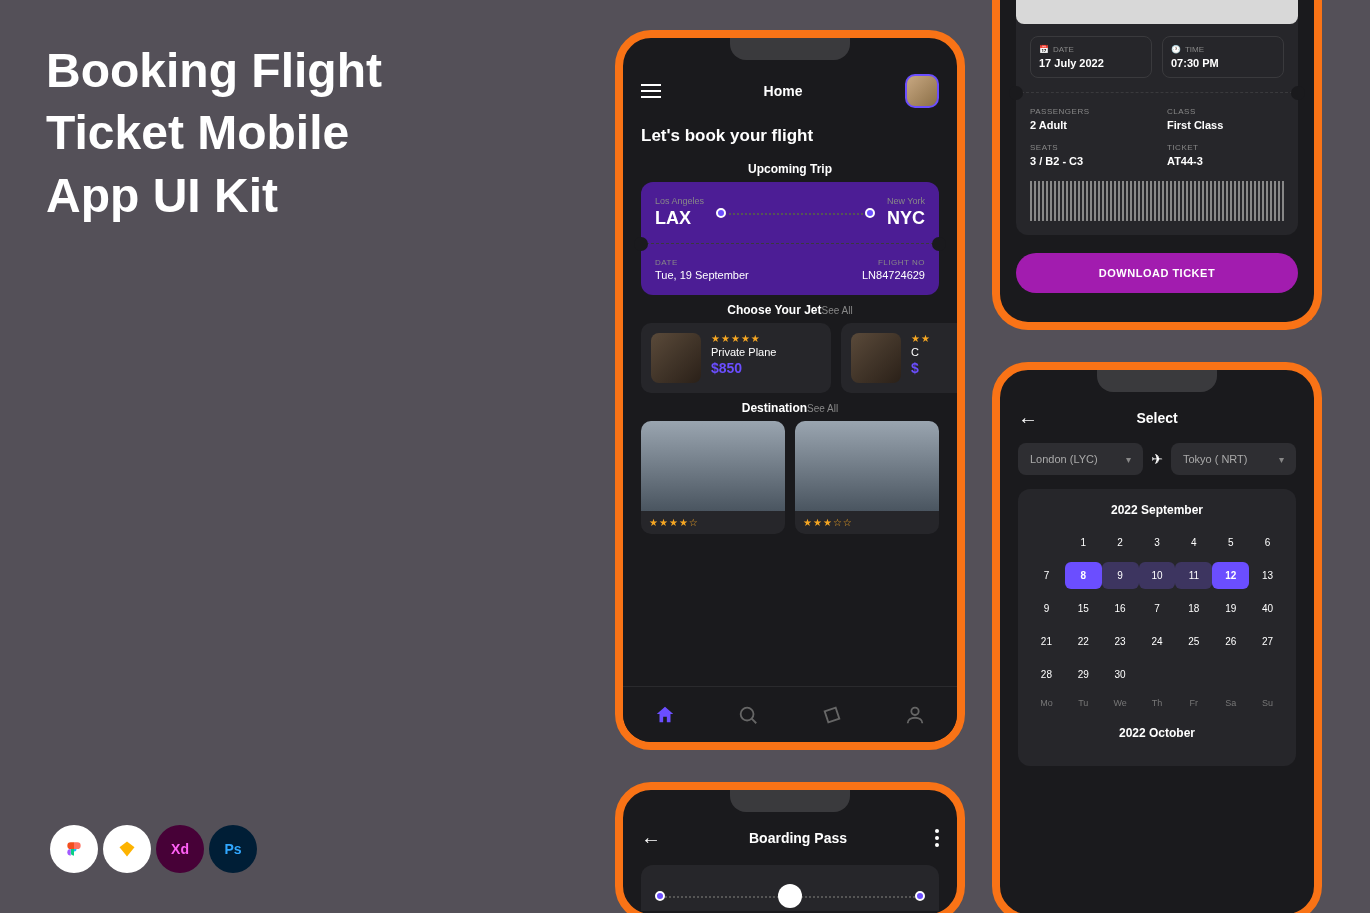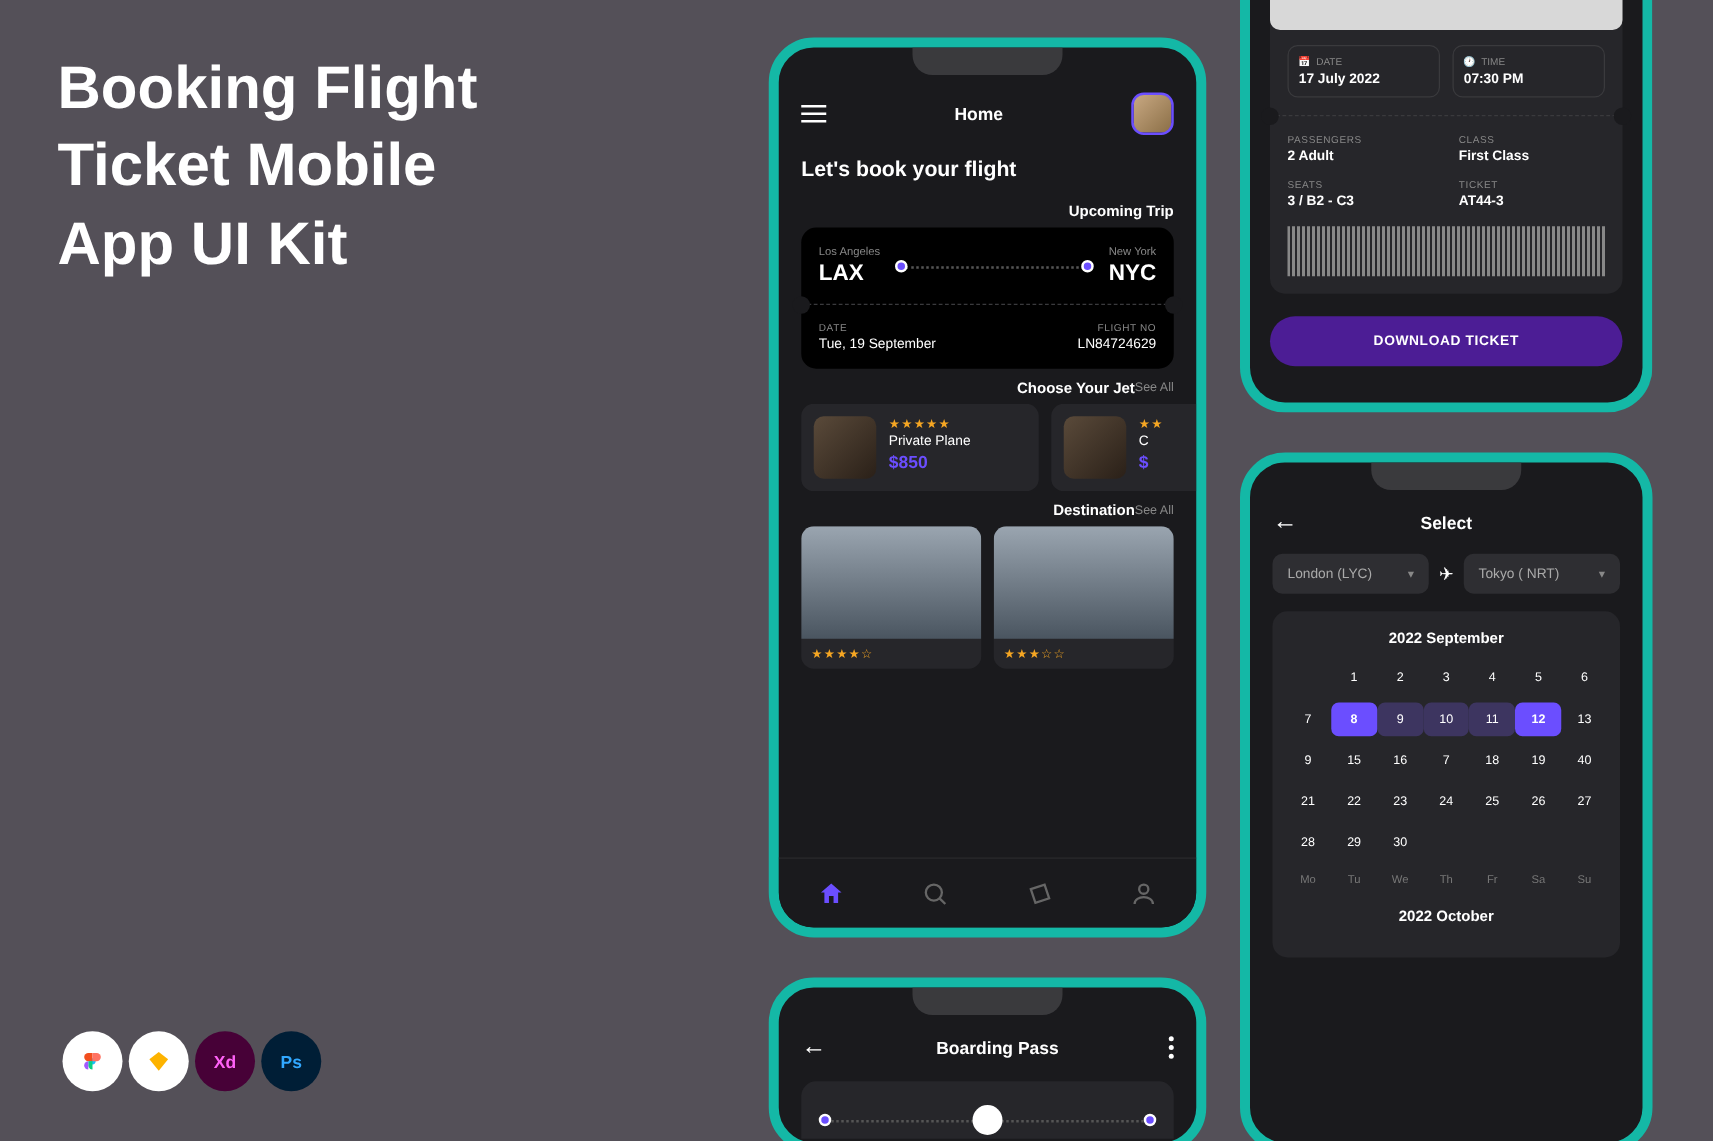--- a/index.html
+++ b/index.html
@@ -1,34 +1,34 @@
 <!DOCTYPE html>
 <html><head>
 <meta charset="utf-8">
 <style>
 *{box-sizing:border-box;margin:0;padding:0;font-family:-apple-system,BlinkMacSystemFont,'Segoe UI',sans-serif}
 body{background:#545058;width:1370px;height:913px;overflow:hidden;position:relative;color:#fff}
 .hero-title{position:absolute;left:46px;top:40px;font-size:48px;font-weight:600;line-height:1.3;color:#fff}
 .tool-icons{position:absolute;left:50px;bottom:40px;display:flex;gap:5px}
 .tool-icon{width:48px;height:48px;border-radius:50%;background:#fff;display:flex;align-items:center;justify-content:center;font-size:20px;font-weight:700}
-.phone{position:absolute;background:#1a1a1d;border-radius:36px;border:8px solid #14b8a6;overflow:hidden;color:#fff}
+.phone{position:absolute;background:#1a1a1d;border-radius:36px;border:8px solid #f97316;overflow:hidden;color:#fff}
 .notch{position:absolute;top:0;left:50%;transform:translateX(-50%);width:120px;height:22px;background:#3a3a3d;border-radius:0 0 16px 16px;z-index:10}
 
 
 .p1{left:615px;top:30px;width:350px;height:720px}
 .p1-head{display:flex;align-items:center;justify-content:space-between;padding:36px 18px 10px}
 .menu-icon{display:flex;flex-direction:column;gap:4px;cursor:pointer}
 .menu-icon span{width:20px;height:2px;background:#fff}
 .p1-title{font-size:14px;font-weight:600}
 .avatar{width:34px;height:34px;border-radius:10px;border:2px solid #6b4eff;background:linear-gradient(135deg,#c8a882,#8b6f47)}
 .p1 h2{font-size:17px;font-weight:700;padding:8px 18px}
-.sec-head{display:flex;justify-content:flex-end;align-items:center;padding:8px 18px 6px}
+.sec-head{display:flex;justify-content:center;align-items:center;padding:8px 18px 6px}
 .sec-head .st{font-size:12px;font-weight:600}
 .sec-head .sa{font-size:10px;color:#888}
-.trip-card{margin:0 18px;background:#000000;border-radius:12px;padding:14px;position:relative}
+.trip-card{margin:0 18px;background:#4c1d95;border-radius:12px;padding:14px;position:relative}
 .trip-row{display:flex;justify-content:space-between;align-items:center}
 .trip-col .city{font-size:9px;color:#888}
 .trip-col .code{font-size:18px;font-weight:700;margin-top:2px}
 .trip-col.r{text-align:right}
 .dots{flex:1;margin:0 12px;position:relative;height:20px}
 .dots::before{content:"";position:absolute;top:50%;left:8px;right:8px;border-top:2px dotted #555}
 .dot{position:absolute;top:50%;width:10px;height:10px;background:#6b4eff;border:2px solid #fff;border-radius:50%;transform:translateY(-50%)}
 .dot.l{left:0}.dot.r{right:0}
 .trip-div{border-top:1px dashed #3a3a3d;margin:14px -14px;position:relative}
 .trip-div::before,.trip-div::after{content:"";position:absolute;width:14px;height:14px;background:#1a1a1d;border-radius:50%;top:-7px}
@@ -58,21 +58,21 @@
 .info-box{flex:1;border:1px solid #3a3a3d;border-radius:8px;padding:8px}
 .info-box .lbl{font-size:8px;color:#888;display:flex;align-items:center;gap:4px}
 .info-box .val{font-size:11px;font-weight:600;margin-top:3px}
 .ticket-div{border-top:1px dashed #3a3a3d;margin:14px -14px;position:relative}
 .ticket-div::before,.ticket-div::after{content:"";position:absolute;width:14px;height:14px;background:#1a1a1d;border-radius:50%;top:-7px}
 .ticket-div::before{left:-7px}.ticket-div::after{right:-7px}
 .detail-grid{display:grid;grid-template-columns:1fr 1fr;gap:12px 20px}
 .detail .lbl{font-size:8px;color:#888;letter-spacing:.5px}
 .detail .val{font-size:11px;font-weight:600;margin-top:3px}
 .barcode{height:40px;margin-top:14px;background:repeating-linear-gradient(90deg,#888 0,#888 2px,transparent 2px,transparent 4px)}
-.download-btn{margin:18px 16px;background:#4c1d95;color:#fff;border:0;border-radius:24px;padding:14px;font-size:11px;font-weight:700;letter-spacing:.5px;width:calc(100% - 32px);cursor:pointer}
+.download-btn{margin:18px 16px;background:#a21caf;color:#fff;border:0;border-radius:24px;padding:14px;font-size:11px;font-weight:700;letter-spacing:.5px;width:calc(100% - 32px);cursor:pointer}
 
 
 .p3{right:48px;top:362px;width:330px;height:560px}
 .p3-head{display:flex;align-items:center;justify-content:space-between;padding:36px 18px 14px}
 .back-arrow{font-size:20px;cursor:pointer}
 .p3-title{font-size:14px;font-weight:600}
 .route{display:flex;gap:8px;align-items:center;padding:0 18px 14px}
 .route-sel{flex:1;background:#2e2e32;border-radius:8px;padding:10px 12px;font-size:11px;display:flex;justify-content:space-between;align-items:center;color:#aaa}
 .route-plane{color:#fff;font-size:14px}
 .cal{background:#26262a;margin:0 18px;border-radius:12px;padding:14px 10px}

